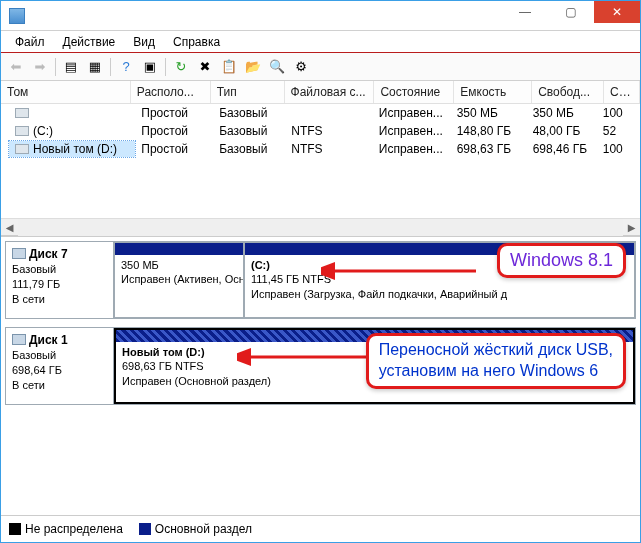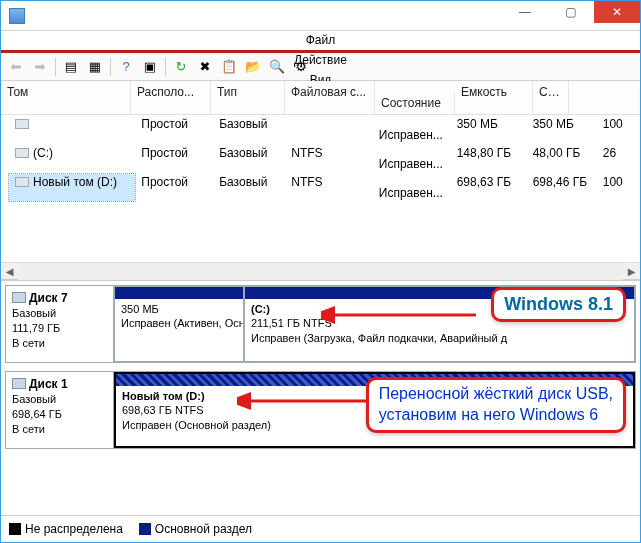--- a/index.html
+++ b/index.html
@@ -51,22 +51,21 @@
     background: #d9412e;
     color: #fff;
   }
   
   .menubar {
     height: 22px;
     display: flex;
     align-items: center;
     padding: 0 6px;
     gap: 2px;
-    border-bottom: 3px solid #b91c1c;
-    flex-direction: column;
+    border-bottom: 1px solid #b91c1c;
   }
   .menuitem {
     padding: 2px 8px;
     cursor: default;
   }
   
   .toolbar {
     height: 28px;
     display: flex;
     align-items: center;
@@ -121,21 +120,21 @@
   }
   .vl-row .cell {
     padding: 1px 6px;
     overflow: hidden;
     white-space: nowrap;
   }
   .col.c0,.cell.c0{width:130px;}
   .col.c1,.cell.c1{width:80px;}
   .col.c2,.cell.c2{width:74px;}
   .col.c3,.cell.c3{width:90px;}
-  .col.c4,.cell.c4{width:80px;margin-top:11px;}
+  .col.c4,.cell.c4{width:80px;}
   .col.c5,.cell.c5{width:78px;}
   .col.c6,.cell.c6{width:72px;}
   .col.c7,.cell.c7{width:36px;}
   .vl-row.sel .cell.c0 {
     background: #cce8ff;
     outline: 1px dotted #6aa8e8;
   }
   .vol-ico {
     display:inline-block;width:14px;height:10px;
     background:#dfe6ec;border:1px solid #9daab5;
@@ -230,22 +229,22 @@
   .legbox{width:12px;height:12px;display:inline-block;margin-right:4px;vertical-align:-2px;}
   .legbox.black{background:#000;}
   .legbox.blue{background:#0a1e8a;}
   
   .callout {
     position:absolute;
     border: 3px solid #e11b1b;
     border-radius: 10px;
     background:#fff;
     padding: 4px 10px;
-    font-weight:bold;
-    color:#0369a1;
+    font-weight:normal;
+    color:#6d28d9;
     box-shadow: 0 2px 4px rgba(0,0,0,.2);
     z-index:50;
   }
   .callout.big{font-size:18px;}
   .callout.small{font-size:16px;font-weight:normal;line-height:1.3;}
   .arrow {
     position:absolute;z-index:49;
   }
 </style>
 </head>
@@ -288,20 +287,21 @@
 <div class="content">
 
   <div class="vollist">
     <div class="vl-head">
       <div class="col c0">Том</div>
       <div class="col c1">Располо...</div>
       <div class="col c2">Тип</div>
       <div class="col c3">Файловая с...</div>
       <div class="col c4">Состояние</div>
       <div class="col c5">Емкость</div>
+      <div class="col c6">Свобод...</div>
       <div class="col c7">Св...</div>
     </div>
     <div class="vl-body">
       <div class="vl-row">
         <div class="cell c0"><span class="vol-ico"></span><span></span></div>
         <div class="cell c1">Простой</div>
         <div class="cell c2">Базовый</div>
         <div class="cell c3"></div>
         <div class="cell c4">Исправен...</div>
         <div class="cell c5">350 МБ</div>
@@ -309,21 +309,21 @@
         <div class="cell c7">100</div>
       </div>
       <div class="vl-row">
         <div class="cell c0"><span class="vol-ico"></span><span>(C:)</span></div>
         <div class="cell c1">Простой</div>
         <div class="cell c2">Базовый</div>
         <div class="cell c3">NTFS</div>
         <div class="cell c4">Исправен...</div>
         <div class="cell c5">148,80 ГБ</div>
         <div class="cell c6">48,00 ГБ</div>
-        <div class="cell c7">26</div>
+        <div class="cell c7">52</div>
       </div>
       <div class="vl-row sel">
         <div class="cell c0"><span class="vol-ico"></span><span>Новый том (D:)</span></div>
         <div class="cell c1">Простой</div>
         <div class="cell c2">Базовый</div>
         <div class="cell c3">NTFS</div>
         <div class="cell c4">Исправен...</div>
         <div class="cell c5">698,63 ГБ</div>
         <div class="cell c6">698,46 ГБ</div>
         <div class="cell c7">100</div>
@@ -352,21 +352,21 @@
           <div class="pbody">
             <b></b>
             <span>350 МБ</span><br>
             <span>Исправен (Активен, Осн</span>
           </div>
         </div>
         <div class="part" style="flex:1">
           <div class="pstripe"></div>
           <div class="pbody">
             <b>(C:)</b><br>
-            <span>211,51 ГБ NTFS</span><br>
+            <span>111,45 ГБ NTFS</span><br>
             <span>Исправен (Загрузка, Файл подкачки, Аварийный д</span>
           </div>
         </div>
       </div>
     </div>
 
     <div class="diskrow">
       <div class="diskinfo">
         <b><span class="dico"></span><span>Диск 1</span></b><br>
         <span>Базовый</span><br>

